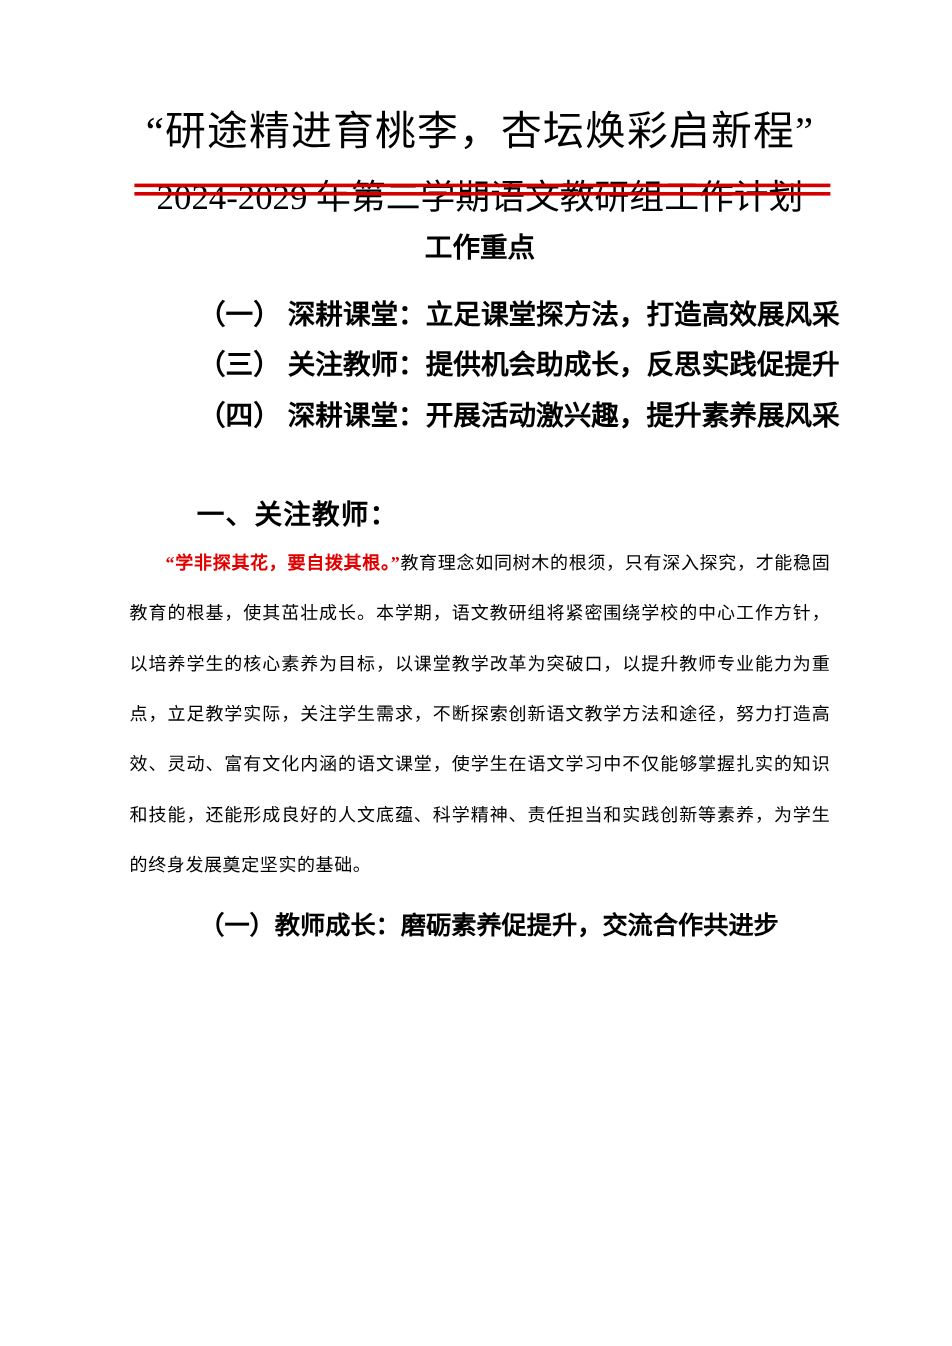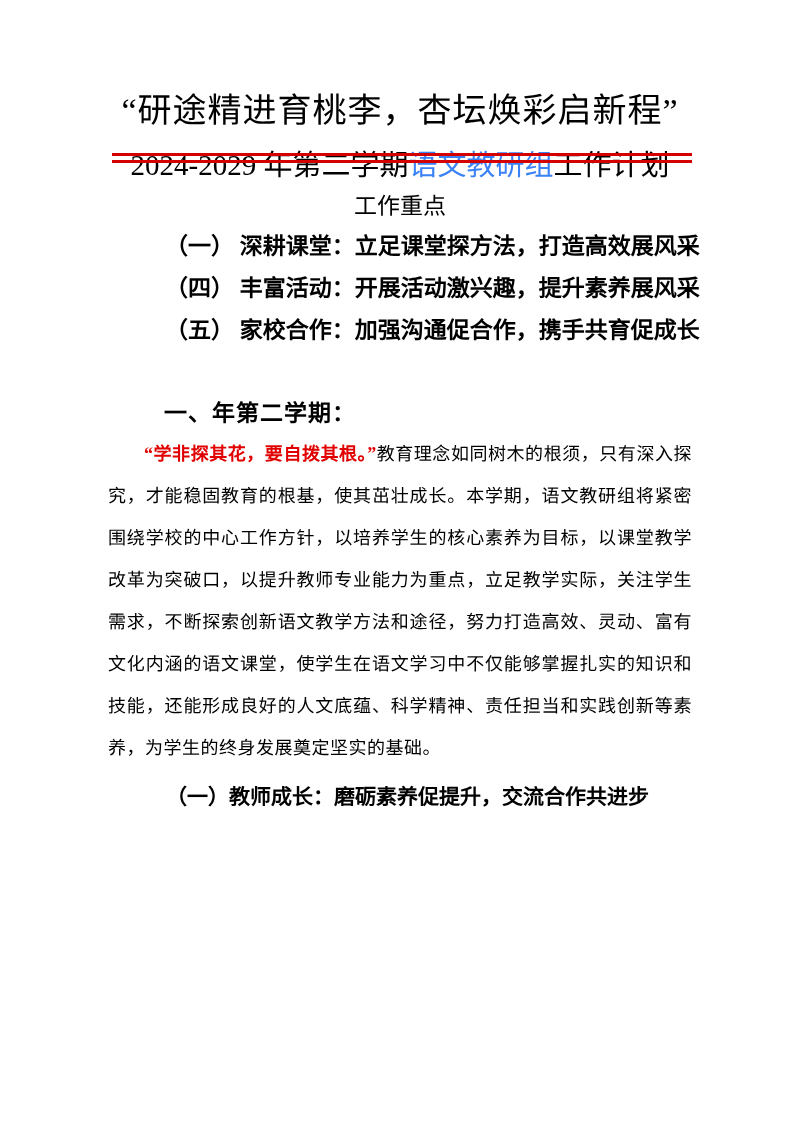--- a/index.html
+++ b/index.html
@@ -28,41 +28,41 @@
 
   
   .subtitle-wrap {
     position: relative;
     text-align: center;
     font-size: 29px;
     line-height: 46px;
     margin-top: 8px;
     white-space: nowrap;
   }
-  .subtitle-highlight { color: #3b82f6; }
+  .subtitle-highlight { color: #000000; }
   .strike-line {
     position: absolute;
     left: 4px; right: 0;
     height: 3px;
     background: #d40000;
   }
   .strike-line.top { top: 11px; }
   .strike-line.bottom { top: 18px; }
 
   
   .work-focus-heading {
     text-align: center;
     font-size: 23px;
-    font-weight: 400;
+    font-weight: 700;
     line-height: 34px;
     margin-top: 2px;
   }
 
   
-  .key-points { list-style: none; margin-top: 2px; }
+  .key-points { list-style: none; margin-top: 18px; }
   .key-points li {
     font-size: 23px;
     font-weight: 700;
     line-height: 42px;
     padding-left: 57px;
     white-space: nowrap;
   }
 
   
   .section-heading {
@@ -72,21 +72,21 @@
     line-height: 30px;
     padding-left: 56px;
     letter-spacing: 1px;
   }
   .h-guiding { margin-top: 46px; }
   .h-goals   { margin-top: 1px; }
 
   
   .para {
     margin-top: 5px;
-    font-size: 18px;
+    font-size: 15px;
     line-height: 42px;
     text-align: justify;
     text-indent: 2em;
     letter-spacing: 0.5px;
   }
   .quote-red {
     color: #e10000;
     font-weight: 700;
   }
 
@@ -110,24 +110,24 @@
   <div class="subtitle-wrap">
     <span>2024-2029 年第二学期</span><span class="subtitle-highlight">语文教研组</span><span>工作计划</span>
     <div class="strike-line top"></div>
     <div class="strike-line bottom"></div>
   </div>
 
   <div class="work-focus-heading">工作重点</div>
 
   <ul class="key-points">
     <li>（一） 深耕课堂：立足课堂探方法，打造高效展风采</li>
-    <li>（四） 丰富活动：开展活动激兴趣，提升素养展风采</li>
-    <li>（五） 家校合作：加强沟通促合作，携手共育促成长</li>
+    <li>（三） 关注教师：提供机会助成长，反思实践促提升</li>
+    <li>（四） 深耕课堂：开展活动激兴趣，提升素养展风采</li>
   </ul>
 
-  <div class="section-heading h-guiding">一、年第二学期：</div>
+  <div class="section-heading h-guiding">一、关注教师：</div>
 
   <p class="para"><span class="quote-red">“学非探其花，要自拨其根。”</span><span>教育理念如同树木的根须，只有深入探究，才能稳固教育的根基，使其茁壮成长。本学期，语文教研组将紧密围绕学校的中心工作方针，以培养学生的核心素养为目标，以课堂教学改革为突破口，以提升教师专业能力为重点，立足教学实际，关注学生需求，不断探索创新语文教学方法和途径，努力打造高效、灵动、富有文化内涵的语文课堂，使学生在语文学习中不仅能够掌握扎实的知识和技能，还能形成良好的人文底蕴、科学精神、责任担当和实践创新等素养，为学生的终身发展奠定坚实的基础。</span></p>
 
 
   <p class="goal-item">（一）教师成长：磨砺素养促提升，交流合作共进步</p>
 
 </div>
 
 </body></html>

